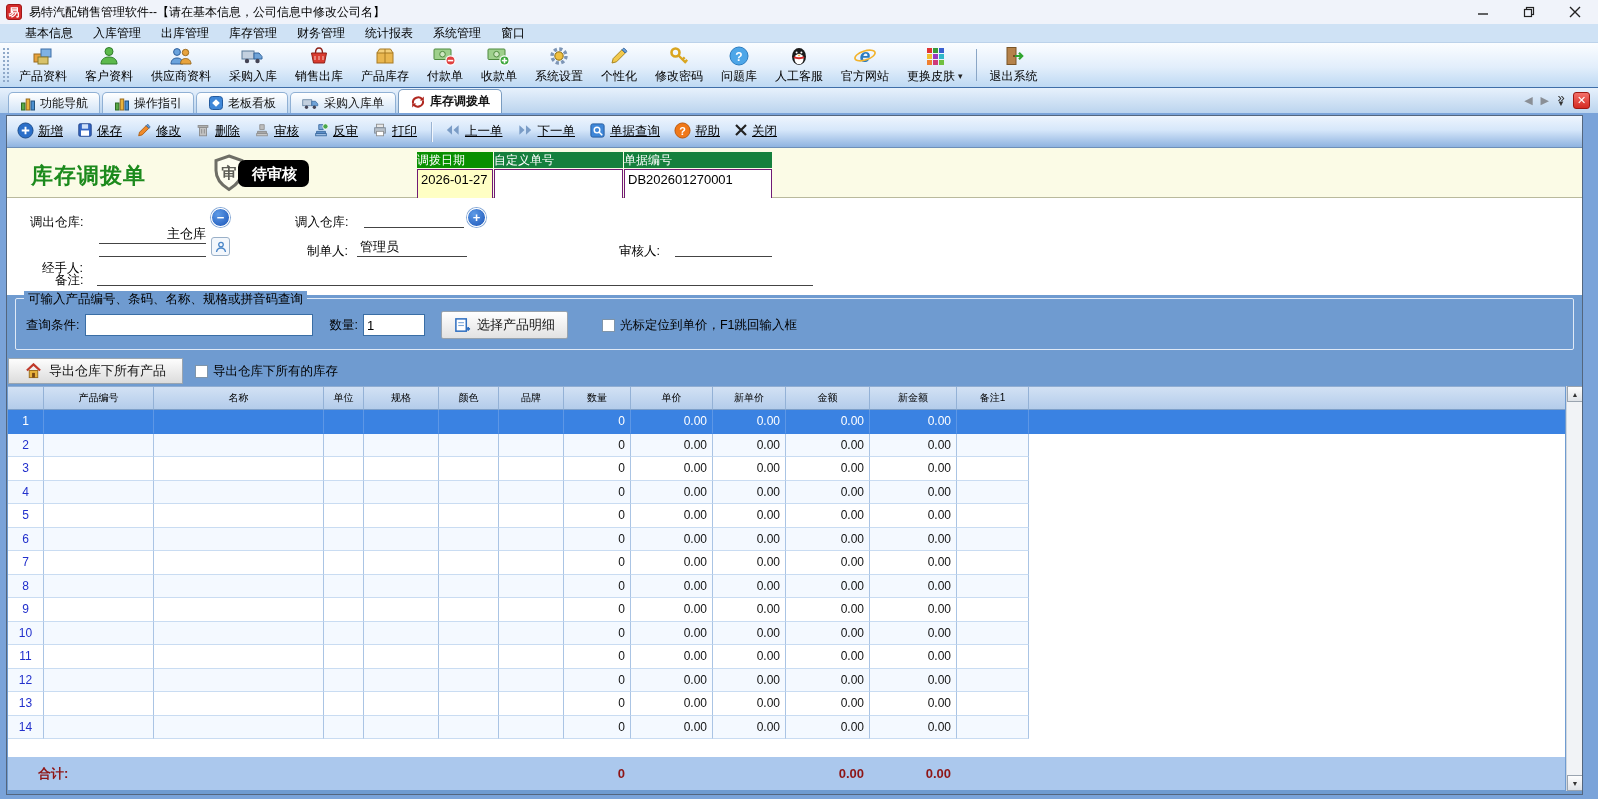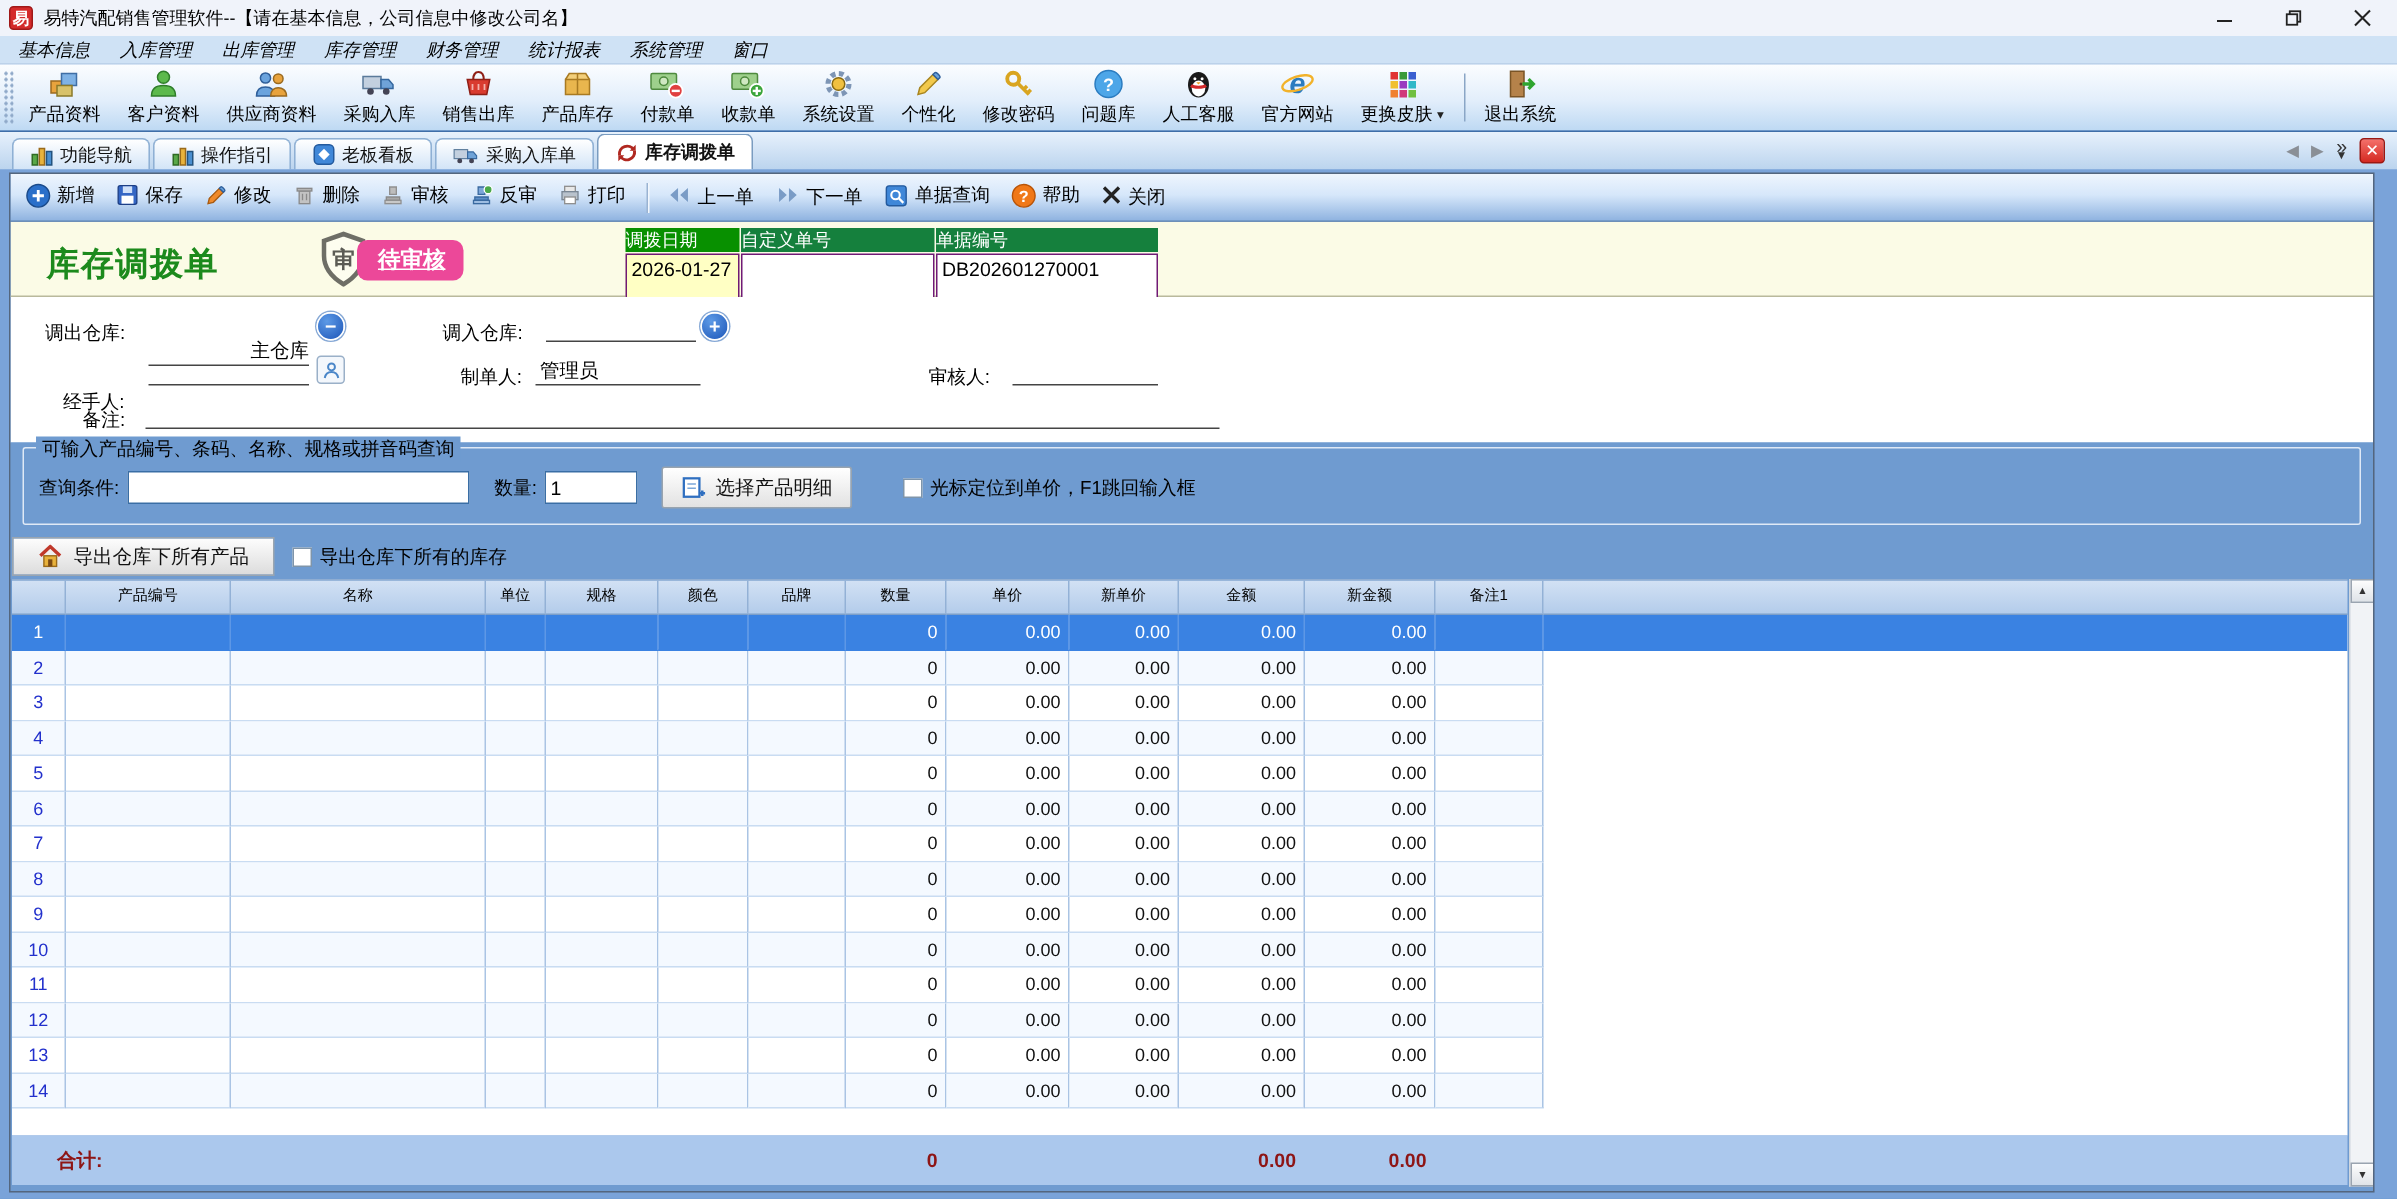--- a/index.html
+++ b/index.html
@@ -12,21 +12,21 @@
               display:flex; align-items:center; padding-left:6px; }
   .app-logo { width:16px; height:16px; background:#d42a2a; border:1px solid #a01818; border-radius:3px;
               color:#fff; font-weight:bold; font-size:11px; display:flex; align-items:center; justify-content:center; }
   .app-title { margin-left:7px; font-size:12px; color:#000; white-space:nowrap; }
   .win-controls { margin-left:auto; display:flex; align-items:center; }
   .win-btn { width:46px; height:24px; display:flex; align-items:center; justify-content:center; cursor:default; }
   .win-btn svg { display:block; }
 
   
   .menubar { position:absolute; left:0; top:24px; width:1598px; height:19px; background:#cfe2f5;
-             display:flex; align-items:center; padding-left:2px; border-bottom:1px solid #bcd2ea;font-style:italic; }
+             display:flex; align-items:center; padding-left:15px; border-bottom:1px solid #bcd2ea; }
   .menu-item { padding:0 10px; height:19px; line-height:19px; color:#000; white-space:nowrap; }
 
   
   .main-toolbar { position:absolute; left:0; top:43px; width:1598px; height:45px;
                   background:linear-gradient(#fbfdff,#e2eefb 55%,#bed9f3); border-bottom:1px solid #3f6ea8;
                   display:flex; align-items:stretch; }
   .tb-grip { width:7px; margin:4px 1px 4px 2px;
              background-image:radial-gradient(circle,#8fa9c9 1px,transparent 1.2px);
              background-size:4px 4px; }
   .tb-item { display:flex; flex-direction:column; align-items:center; justify-content:center;
@@ -54,30 +54,30 @@
 
   
   .workspace { position:absolute; left:0; top:113px; width:1598px; height:686px; background:#7aa3d9; }
   .panel { position:absolute; left:6px; top:2px; width:1577px; height:680px;
            border:1px solid #54667e; background:#6f9bd0; overflow:hidden; }
 
   
   .doc-toolbar { position:absolute; left:0; top:0; width:100%; height:32px;
                  background:linear-gradient(#eef5fe,#d6e7fa 45%,#8fb3e0); border-bottom:1px solid #6d8fb8;
                  display:flex; align-items:center; padding-left:10px; }
-  .dtb-item { display:flex; align-items:flex-start; gap:4px; margin-right:14px; white-space:nowrap; font-size:12.5px; color:#000; }
+  .dtb-item { display:flex; align-items:center; gap:4px; margin-right:14px; white-space:nowrap; font-size:12.5px; color:#000;text-decoration:underline; }
   .dtb-sep { width:1px; height:20px; background:#9ab3d2; margin-right:12px; box-shadow:1px 0 0 #f2f7fd; }
 
   
   .doc-header { position:absolute; left:0; top:32px; width:100%; height:50px; background:#fbfbe6;
                 border-bottom:1px solid #b9b99c; }
   .doc-title { position:absolute; left:24px; top:13px; font-size:22px; font-weight:bold; color:#1c8a1c; letter-spacing:1px; }
   .status-badge { position:absolute; left:205px; top:6px; display:flex; align-items:center; }
-  .badge-pill { background:#ec4899; color:#fff; font-size:15px; font-weight:bold; border-radius:7px;
-                height:27px; line-height:27px; padding:0 12px 0 14px; margin-left:-8px;text-decoration:underline; }
+  .badge-pill { background:#000000; color:#fff; font-size:15px; font-weight:bold; border-radius:7px;
+                height:27px; line-height:27px; padding:0 12px 0 14px; margin-left:-8px; }
   .hdr-table { position:absolute; left:410px; top:4px; display:flex; }
   .hdr-col { display:flex; flex-direction:column; margin-right:1px; }
   .hdr-cell { height:16px; line-height:16px; text-align:left; color:#fff; font-size:12px; }
   .hdr-cell.green { background:#089000; }
   .hdr-cell.blue { background:#15803d; }
   .val-cell { height:36px; line-height:20px; border:1px solid #701a75; background:#fff; padding:0 3px;
               font-size:13px; color:#000; margin-top:1px; }
   .val-cell.yellow { background:#ffffc4; }
 
   

